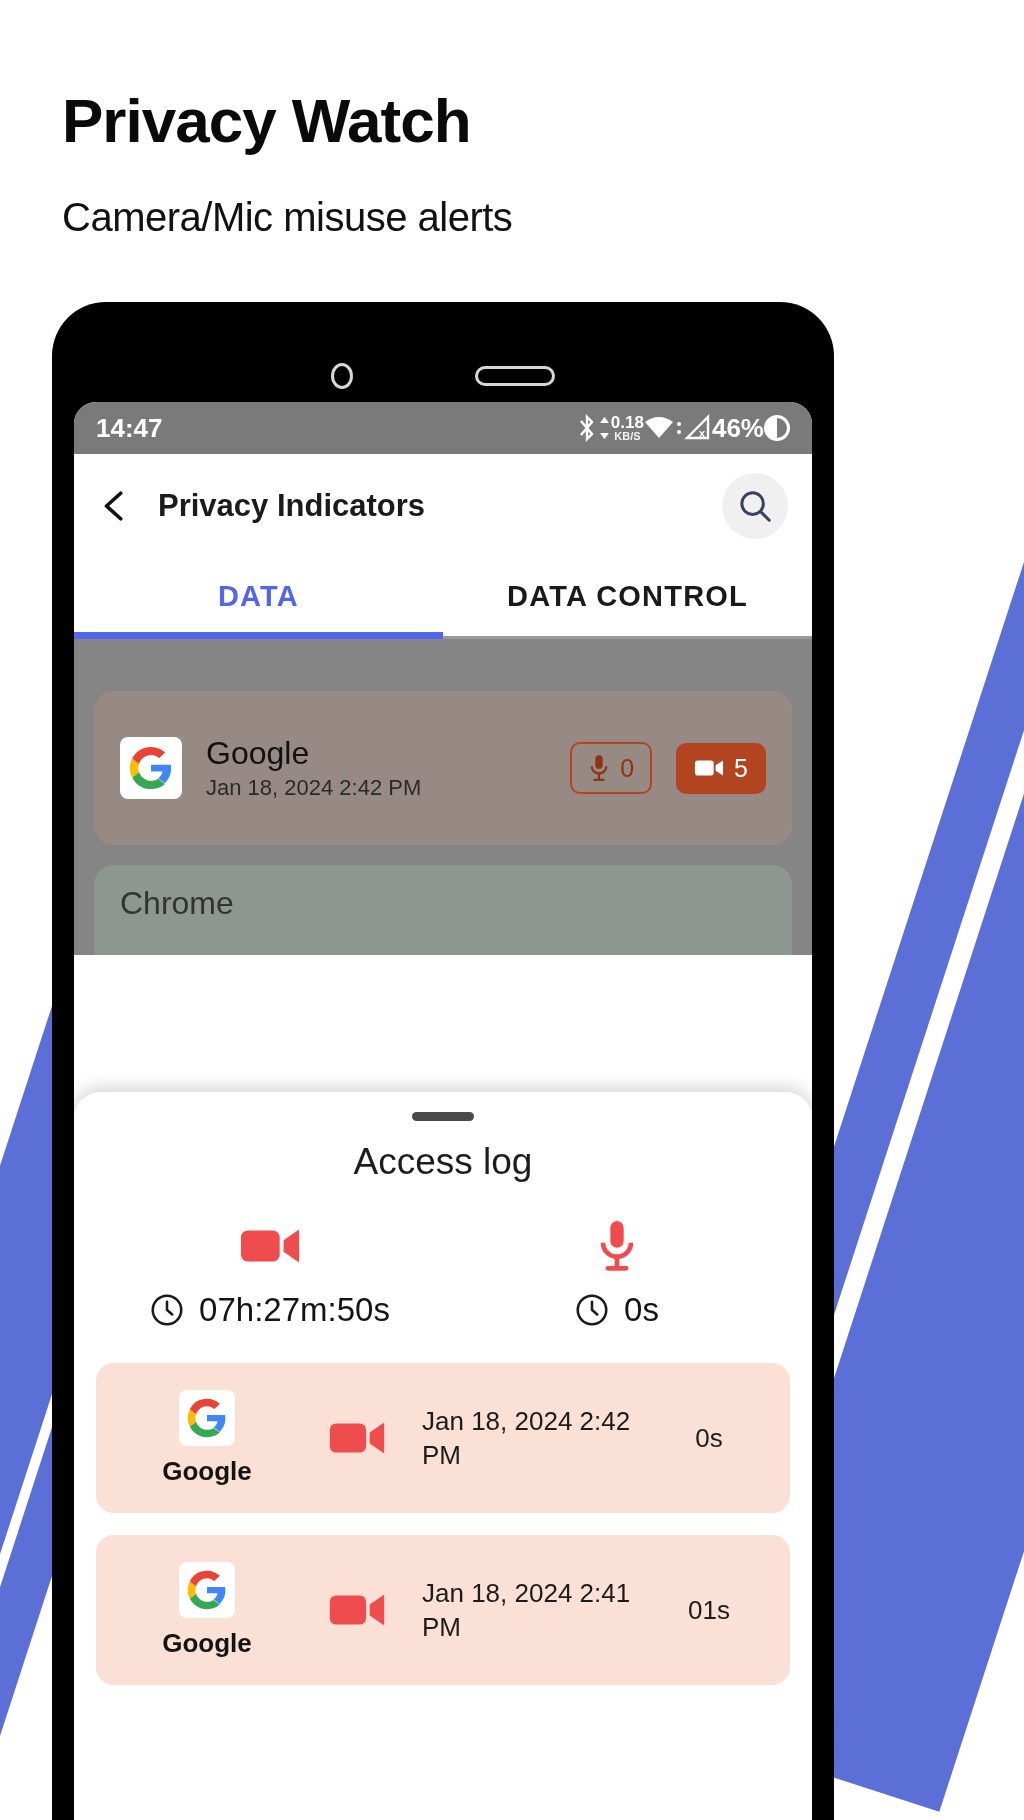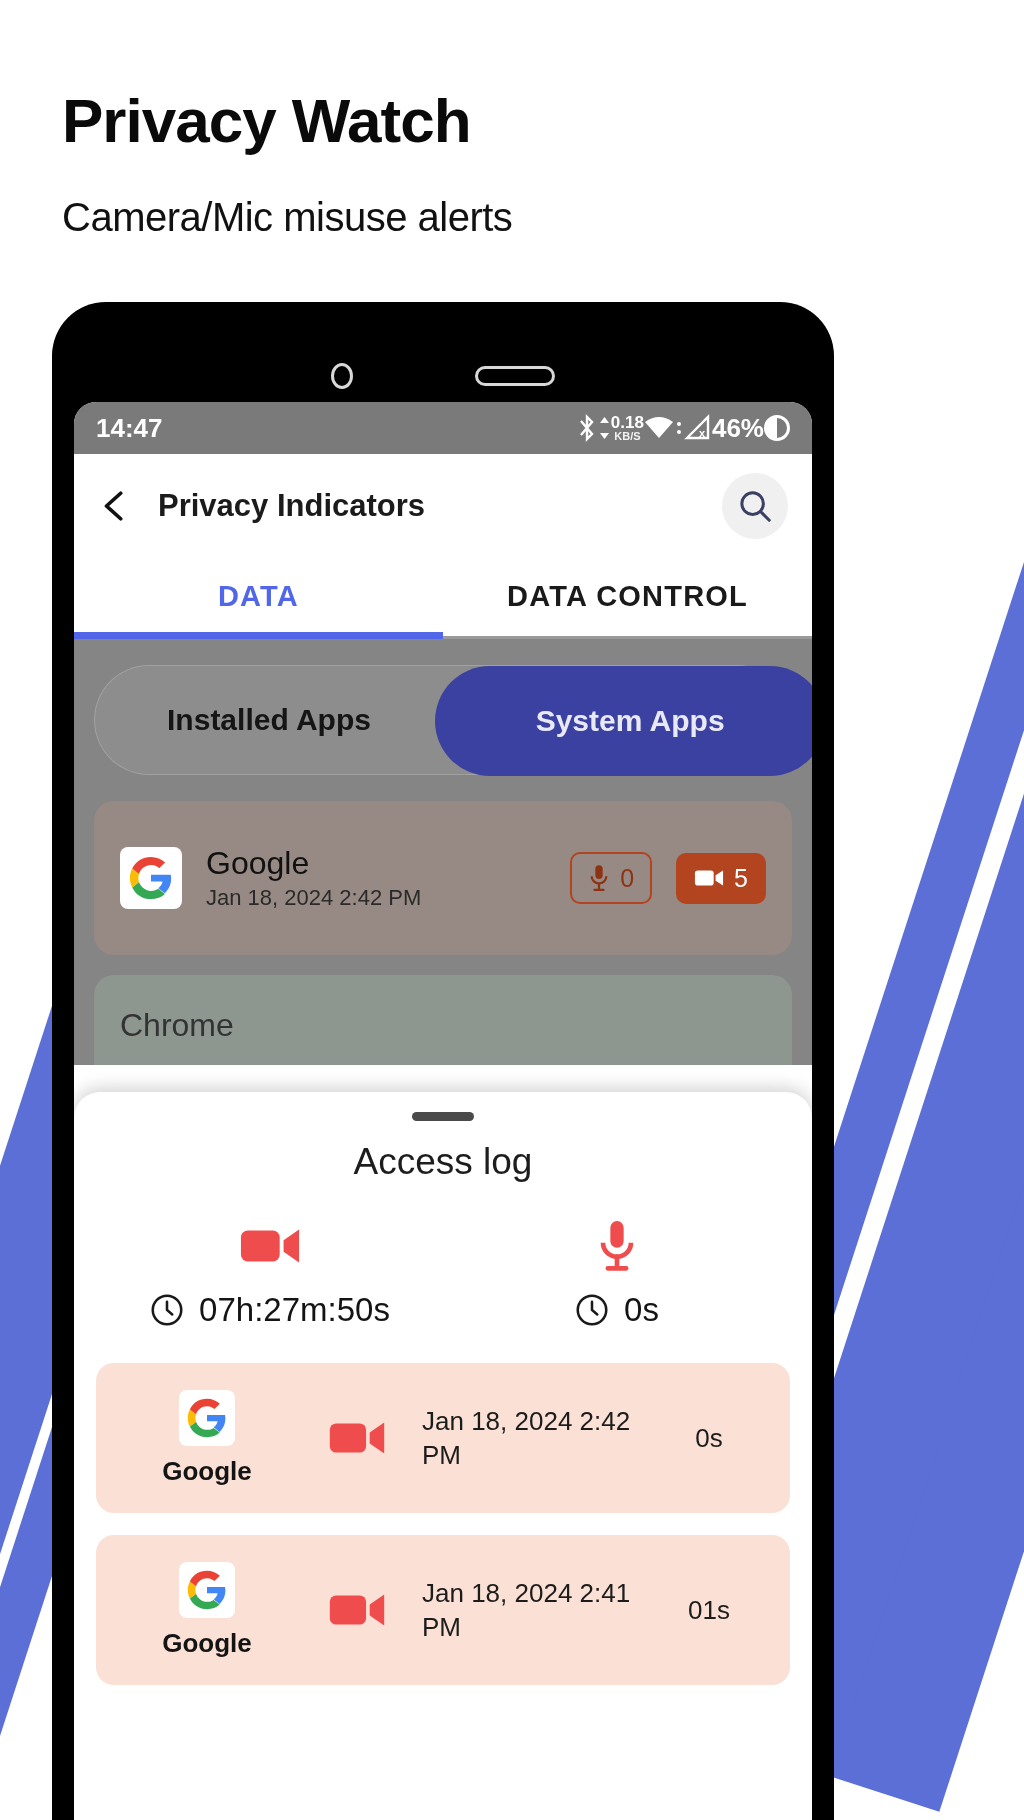--- a/index.html
+++ b/index.html
@@ -134,21 +134,21 @@
   .app-card-date { font-size:22px; color:#2a2a2a; margin-top:3px; }
   .pill {
     display:flex; align-items:center; gap:10px;
     border:2px solid #b2441f; border-radius:10px; padding:9px 16px;
     color:#8c3314; font-size:25px; font-weight:500;
   }
   .pill.filled { background:#b2441f; border-color:#b2441f; color:#fff; }
 
   .app-card2 {
     margin-top:20px; background:#8e9690; border-radius:20px 20px 0 0;
-    padding:32px 26px; height:90px; color:#333; font-size:32px; font-weight:500;
+    padding:20px 26px; height:90px; color:#333; font-size:32px; font-weight:500;
   }
 
   
   .sheet {
     position:absolute; left:0; right:0; bottom:0; top:690px;
     background:#fff; border-radius:26px 26px 0 0; padding:0 22px;
     box-shadow:0 -4px 18px rgba(0,0,0,.18);
   }
   .grabber { width:62px; height:9px; border-radius:5px; background:#4a4a4a; margin:20px auto 0; }
   .sheet-title { text-align:center; font-size:37px; color:#1d1d1d; margin-top:20px; }
@@ -244,25 +244,20 @@
 
     <div class="tabs">
       <div class="tab active">DATA</div>
       <div class="tab">DATA CONTROL</div>
       <div class="tab-divider"></div>
       <div class="tab-underline"></div>
     </div>
 
     <div class="dim-layer">
 
-      <div class="segmented">
-        <div class="seg">Installed Apps</div>
-        <div class="seg"></div>
-        <div class="seg active">System Apps</div>
-      </div>
 
       <div class="app-card">
         <div class="gicon">
           <svg viewBox="0 0 48 48">
             <path fill="#4285F4" d="M45 24.5c0-1.6-.1-2.7-.4-4H24v7.2h12c-.2 2-1.5 5-4.4 7l6.7 5.2C42.2 36.3 45 31 45 24.5z"></path>
             <path fill="#34A853" d="M24 46c5.9 0 10.9-2 14.5-5.3l-6.9-5.4C29.7 36.6 27.2 37.5 24 37.5c-5.8 0-10.7-3.9-12.5-9.2l-7.1 5.5C8 41.4 15.4 46 24 46z"></path>
             <path fill="#FBBC05" d="M11.5 28.3c-.5-1.4-.8-2.8-.8-4.3s.3-3 .8-4.3l-7.1-5.5C2.9 17 2 20.4 2 24s.9 7 2.4 9.8l7.1-5.5z"></path>
             <path fill="#EA4335" d="M24 10.5c4.1 0 6.9 1.8 8.5 3.3l6.2-6C34.9 4.3 29.9 2 24 2 15.4 2 8 6.6 4.4 14.2l7.1 5.5C13.3 14.4 18.2 10.5 24 10.5z"></path>
           </svg>
         </div>

